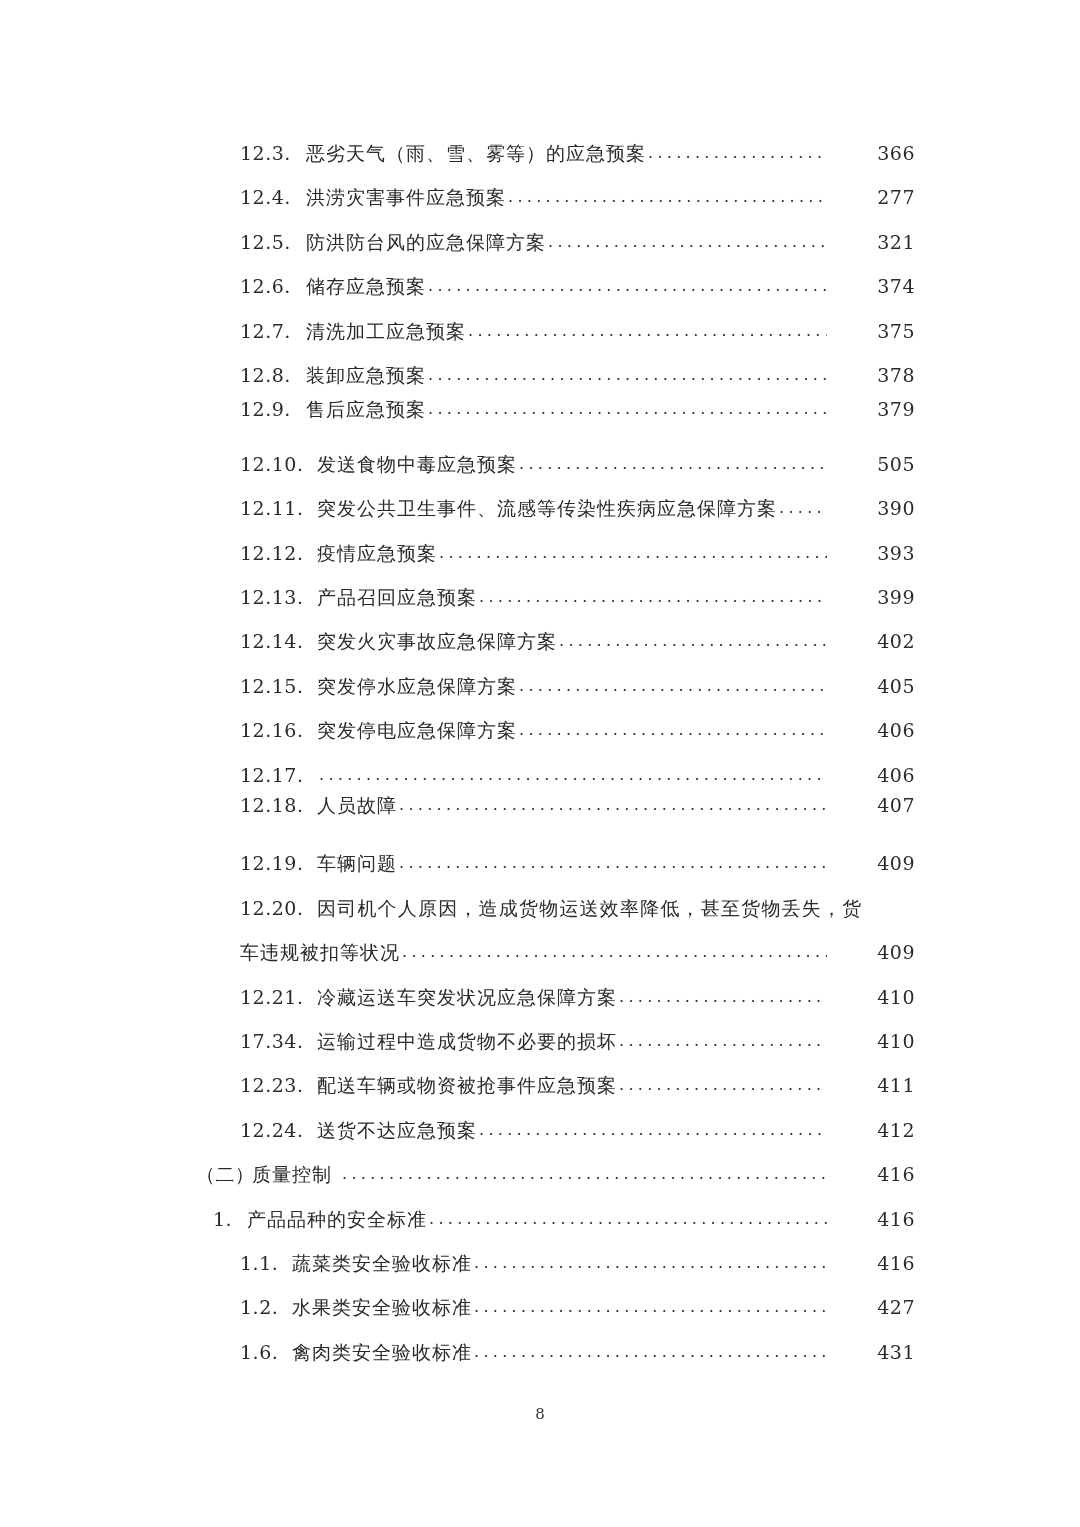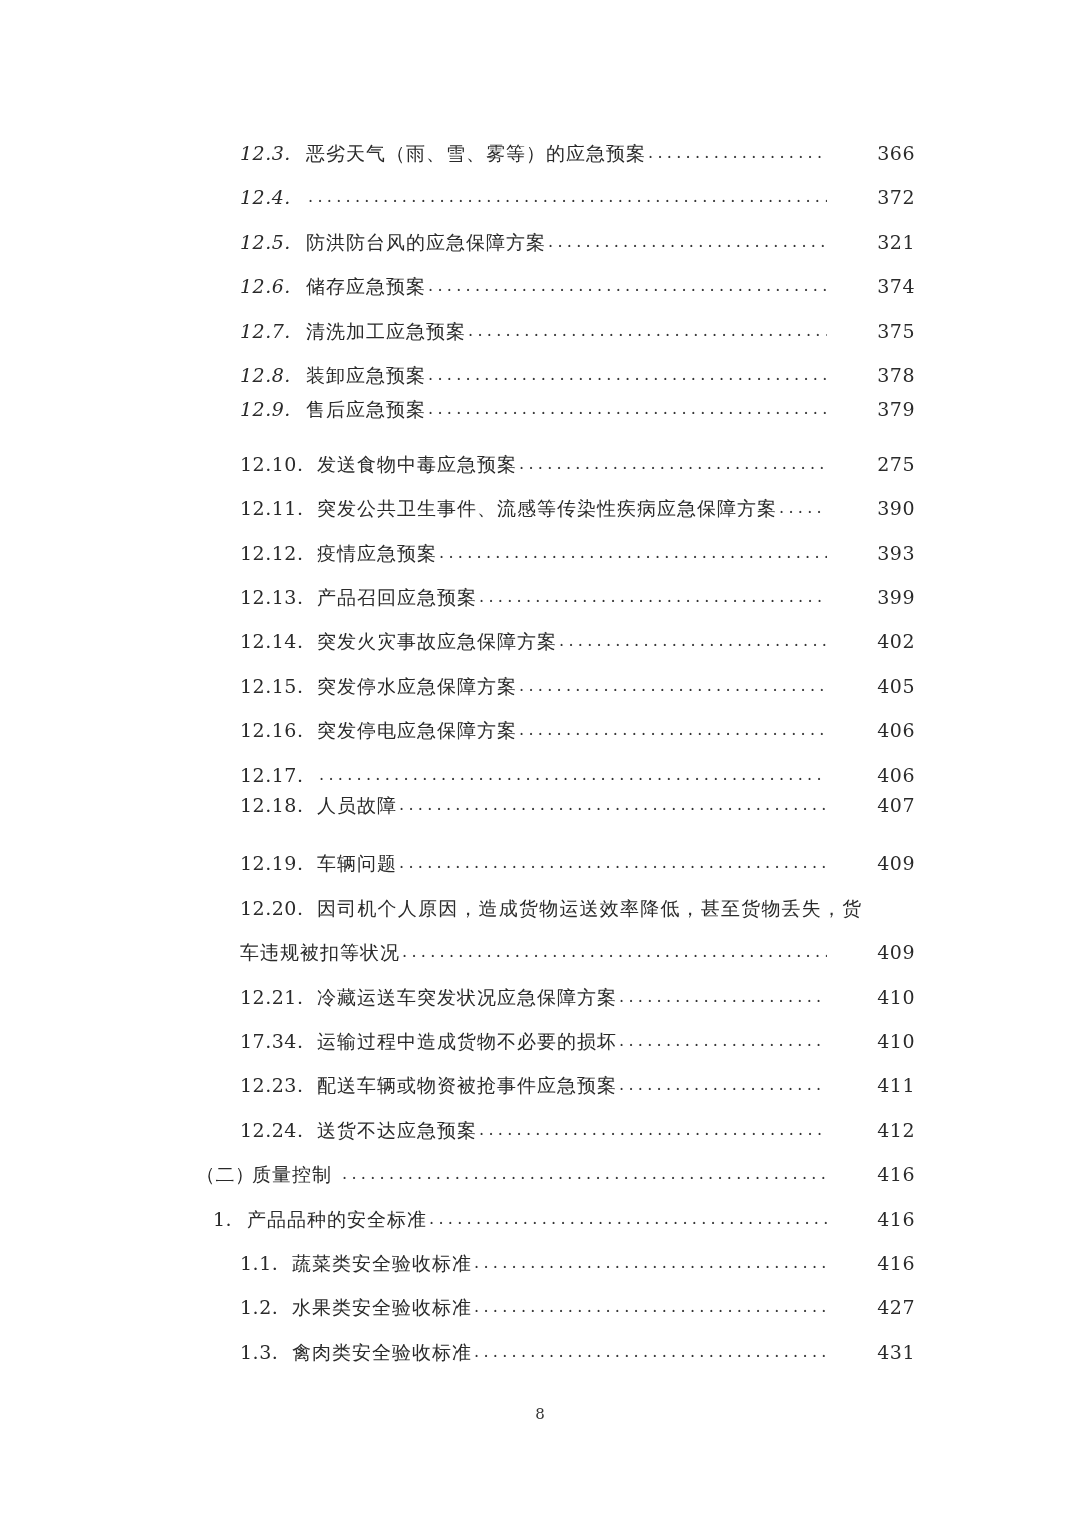--- a/index.html
+++ b/index.html
@@ -12,21 +12,21 @@
   .row .num { flex: 0 0 auto; letter-spacing: 0.5px; }
   .row .title { flex: 0 0 auto; letter-spacing: 1px; }
   .row .leader { flex: 1 1 auto; overflow: hidden; white-space: nowrap; letter-spacing: 4.3px;
                  margin: 0 2px; font-size: 16px; color: #333; }
   .row .leader::before { content: "................................................................................................................................................"; }
   .row .page-num { flex: 0 0 auto; letter-spacing: 0.5px; margin-left: 48px; }
   .row.nodots .title { letter-spacing: 1.2px; }
   .lvl-a { left: 240px; }
   .lvl-b { left: 196px; }
   .lvl-c { left: 213px; }
-  .num.w1 { width: 66px; font-style: italic; }
+  .num.w1 { width: 66px; }
   .num.w2 { width: 77px; }
   .num.w3 { width: 56px; }
   .num.w4 { width: 52px; }
   .num.w5 { width: 34px; }
   .footer { position: absolute; top: 1405px; left: 0; width: 1080px; text-align: center;
             font-size: 15px; color: #333; }
 </style>
 </head>
 <body>
 
@@ -35,22 +35,23 @@
 
     <div class="row lvl-a" style="top:0px">
       <span class="num w1">12.3.</span>
       <span class="title">恶劣天气（雨、雪、雾等）的应急预案</span>
       <span class="leader"></span>
       <span class="page-num">366</span>
     </div>
 
     <div class="row lvl-a" style="top:44.4px">
       <span class="num w1">12.4.</span>
-      <span class="leader"></span>
-      <span class="page-num">372</span>
+      <span class="title">洪涝灾害事件应急预案</span>
+      <span class="leader"></span>
+      <span class="page-num">277</span>
     </div>
 
     <div class="row lvl-a" style="top:88.8px">
       <span class="num w1">12.5.</span>
       <span class="title">防洪防台风的应急保障方案</span>
       <span class="leader"></span>
       <span class="page-num">321</span>
     </div>
 
     <div class="row lvl-a" style="top:133.2px">
@@ -78,21 +79,21 @@
       <span class="num w1">12.9.</span>
       <span class="title">售后应急预案</span>
       <span class="leader"></span>
       <span class="page-num">379</span>
     </div>
 
     <div class="row lvl-a" style="top:310.8px">
       <span class="num w2">12.10.</span>
       <span class="title">发送食物中毒应急预案</span>
       <span class="leader"></span>
-      <span class="page-num">275</span>
+      <span class="page-num">505</span>
     </div>
 
     <div class="row lvl-a" style="top:355.2px">
       <span class="num w2">12.11.</span>
       <span class="title">突发公共卫生事件、流感等传染性疾病应急保障方案</span>
       <span class="leader"></span>
       <span class="page-num">390</span>
     </div>
 
     <div class="row lvl-a" style="top:399.6px">
@@ -210,21 +211,21 @@
     </div>
 
     <div class="row lvl-a" style="top:1154.4px">
       <span class="num w4">1.2.</span>
       <span class="title">水果类安全验收标准</span>
       <span class="leader"></span>
       <span class="page-num">427</span>
     </div>
 
     <div class="row lvl-a" style="top:1198.8px">
-      <span class="num w4">1.3.</span>
+      <span class="num w4">1.6.</span>
       <span class="title">禽肉类安全验收标准</span>
       <span class="leader"></span>
       <span class="page-num">431</span>
     </div>
 
   </div>
 
   <div class="footer">8</div>
 </div>
 

